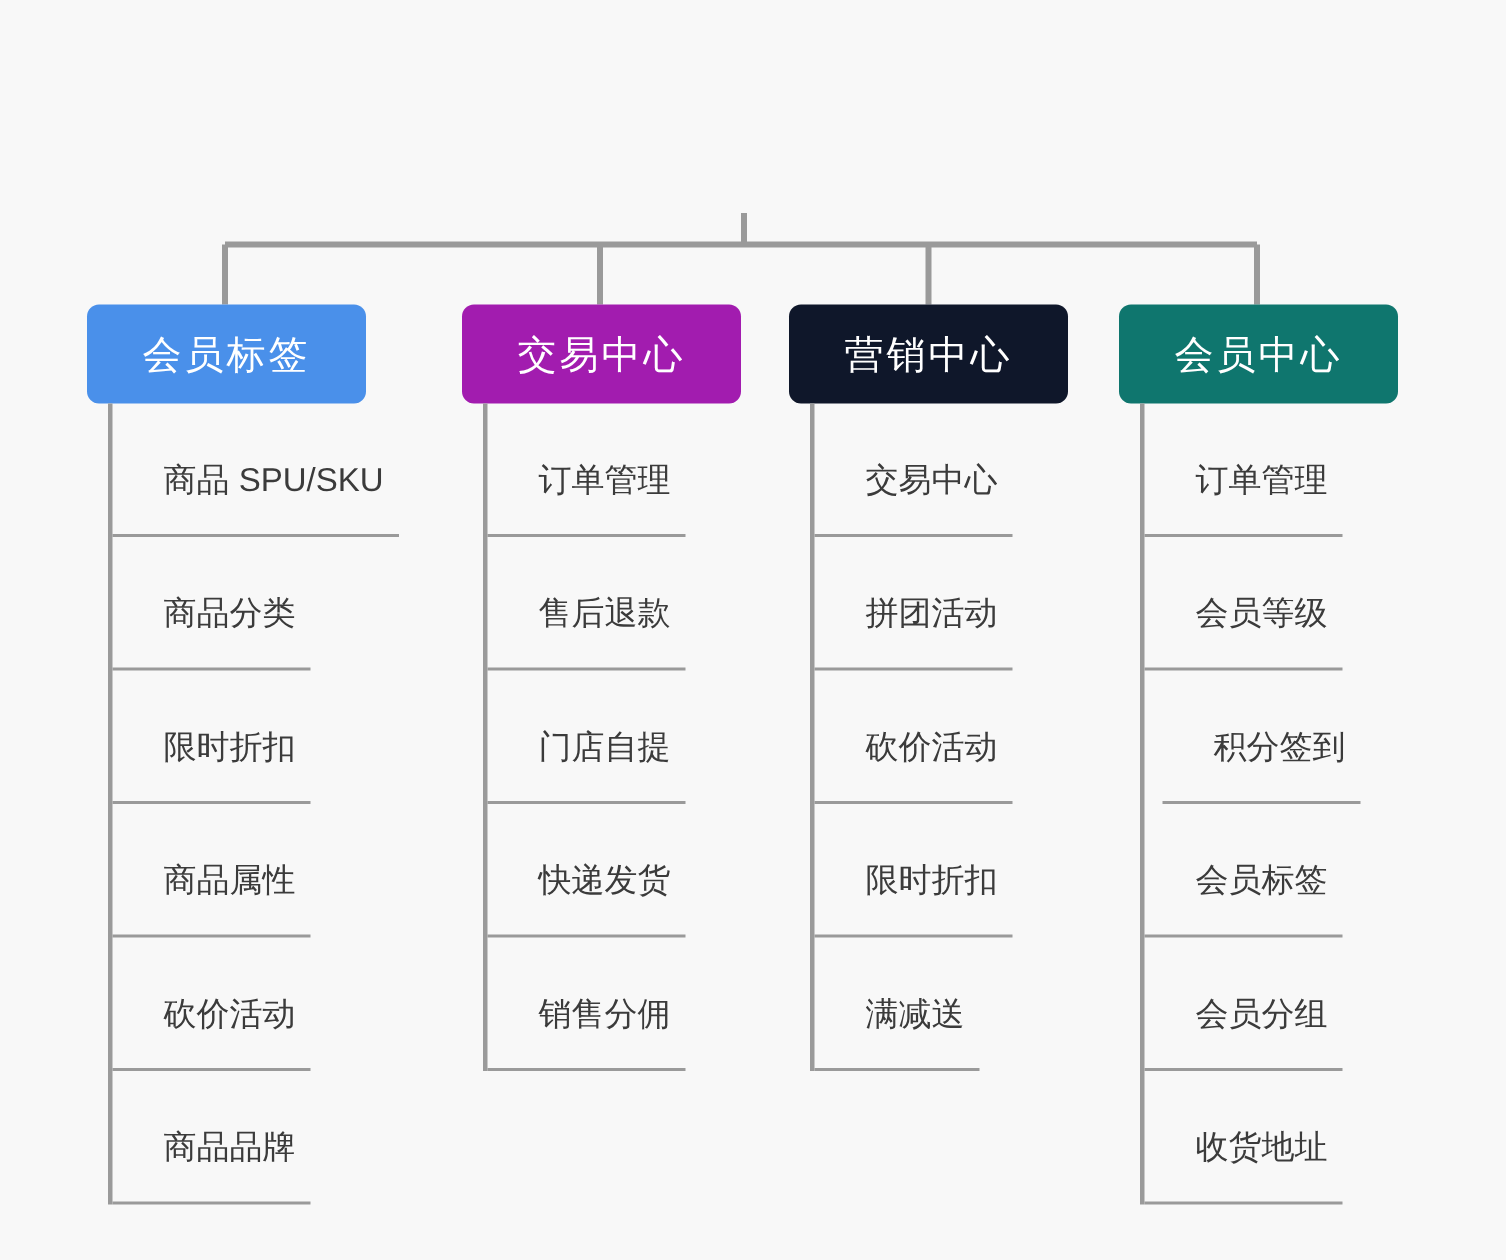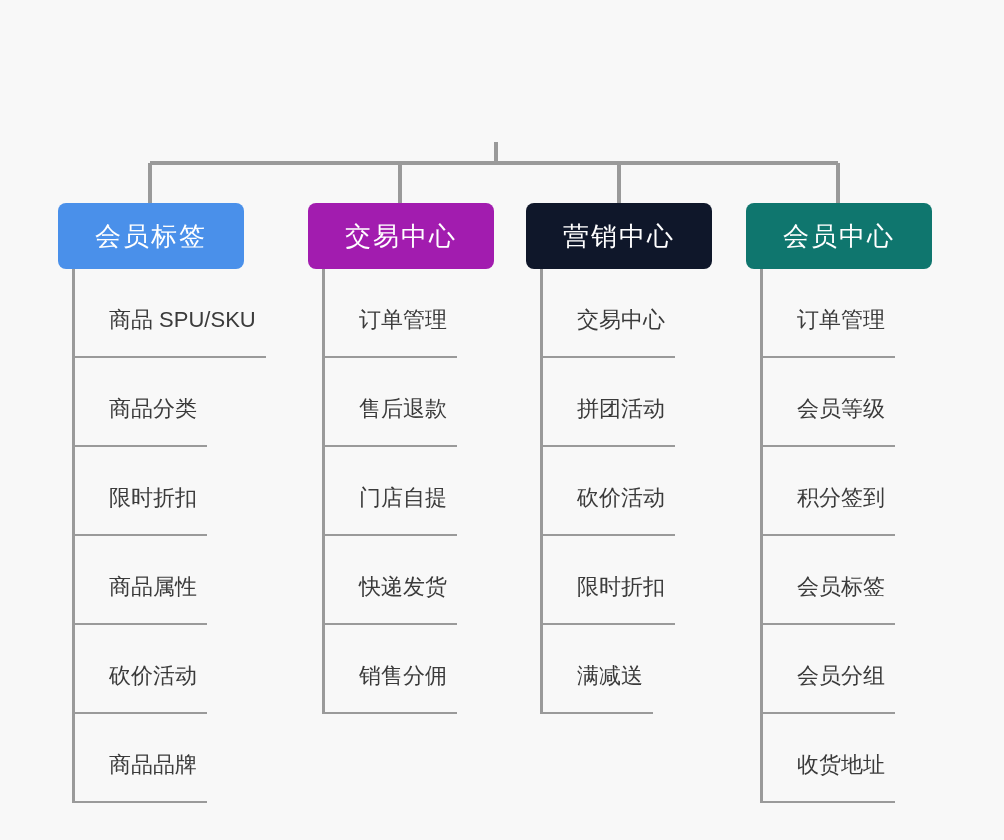--- a/index.html
+++ b/index.html
@@ -201,21 +201,21 @@
   <div class="branch" id="branch-3">
     <div class="branch-header" style="background: #0f766e;">会员中心</div>
     <div class="branch-items" style="border-left-color: rgb(154, 154, 154);">
       <div class="leaf">
           <span class="leaf-label" style="border-bottom-color: rgb(154, 154, 154);">订单管理</span>
         </div>
       <div class="leaf">
           <span class="leaf-label" style="border-bottom-color: rgb(154, 154, 154);">会员等级</span>
         </div>
       <div class="leaf">
-          <span class="leaf-label" style="border-bottom-color: rgb(154, 154, 154);">积分签到</span>
+          <span class="leaf-label" style="border-bottom-color: rgb(154, 154, 154); margin-left: 12px;">积分签到</span>
         </div>
       <div class="leaf">
           <span class="leaf-label" style="border-bottom-color: rgb(154, 154, 154);">会员标签</span>
         </div>
       <div class="leaf">
           <span class="leaf-label" style="border-bottom-color: rgb(154, 154, 154);">会员分组</span>
         </div>
       <div class="leaf">
           <span class="leaf-label" style="border-bottom-color: rgb(154, 154, 154);">收货地址</span>
         </div>

